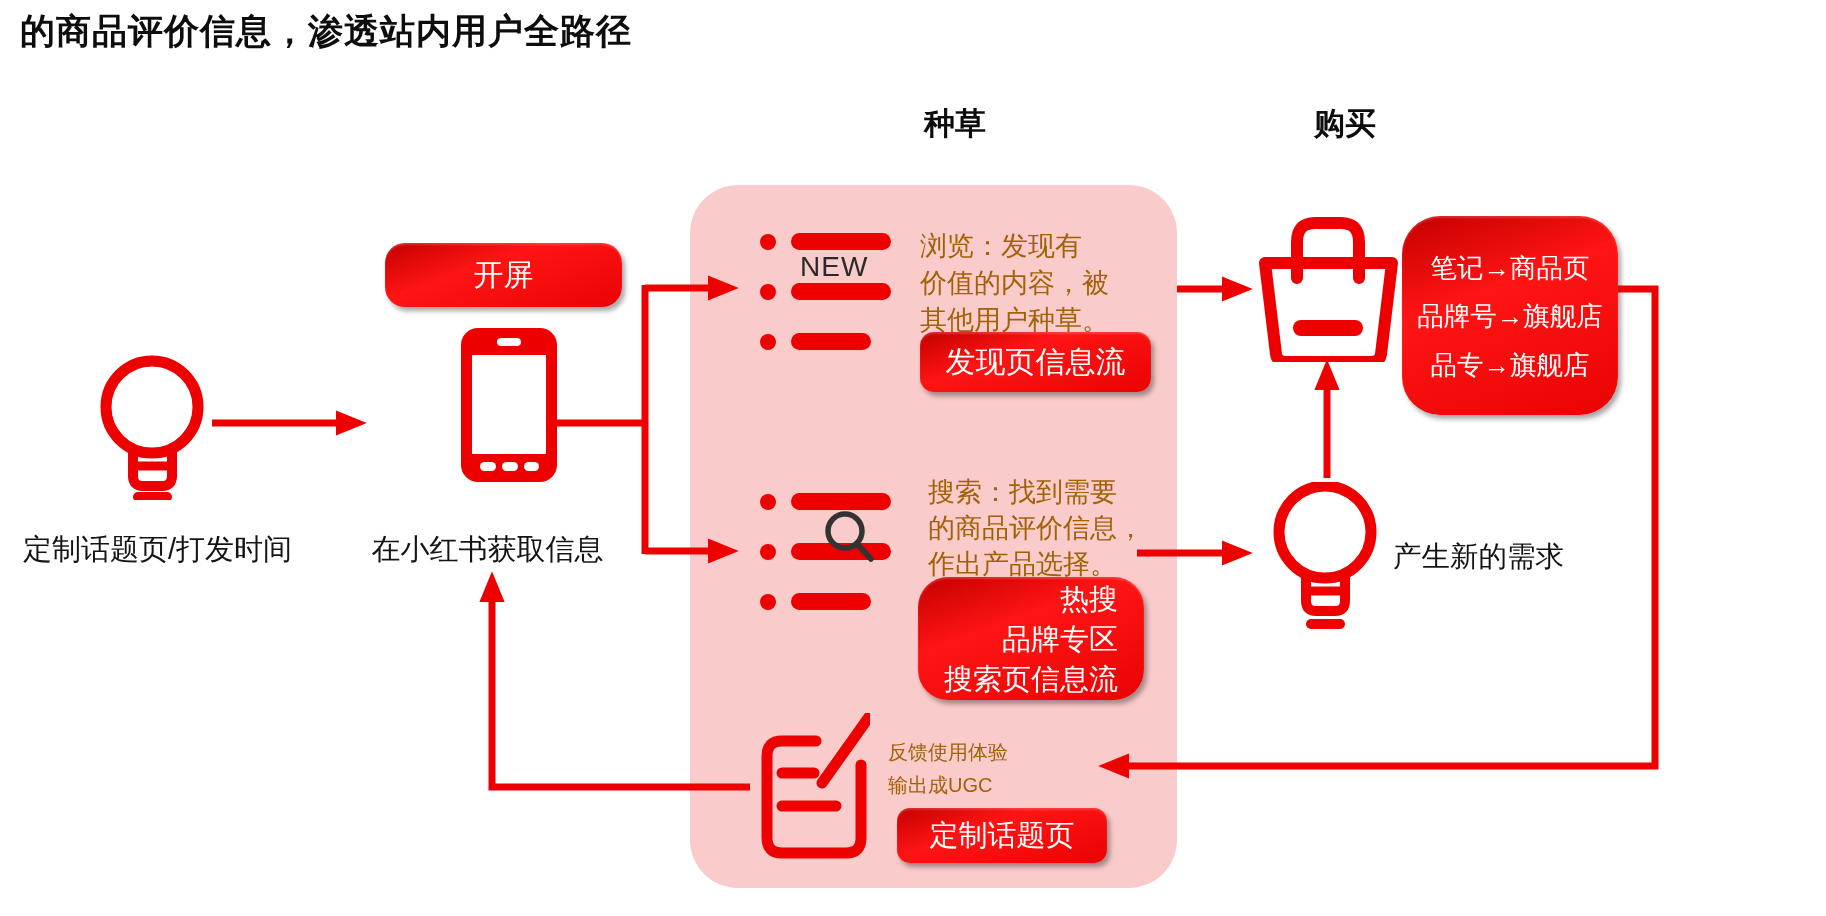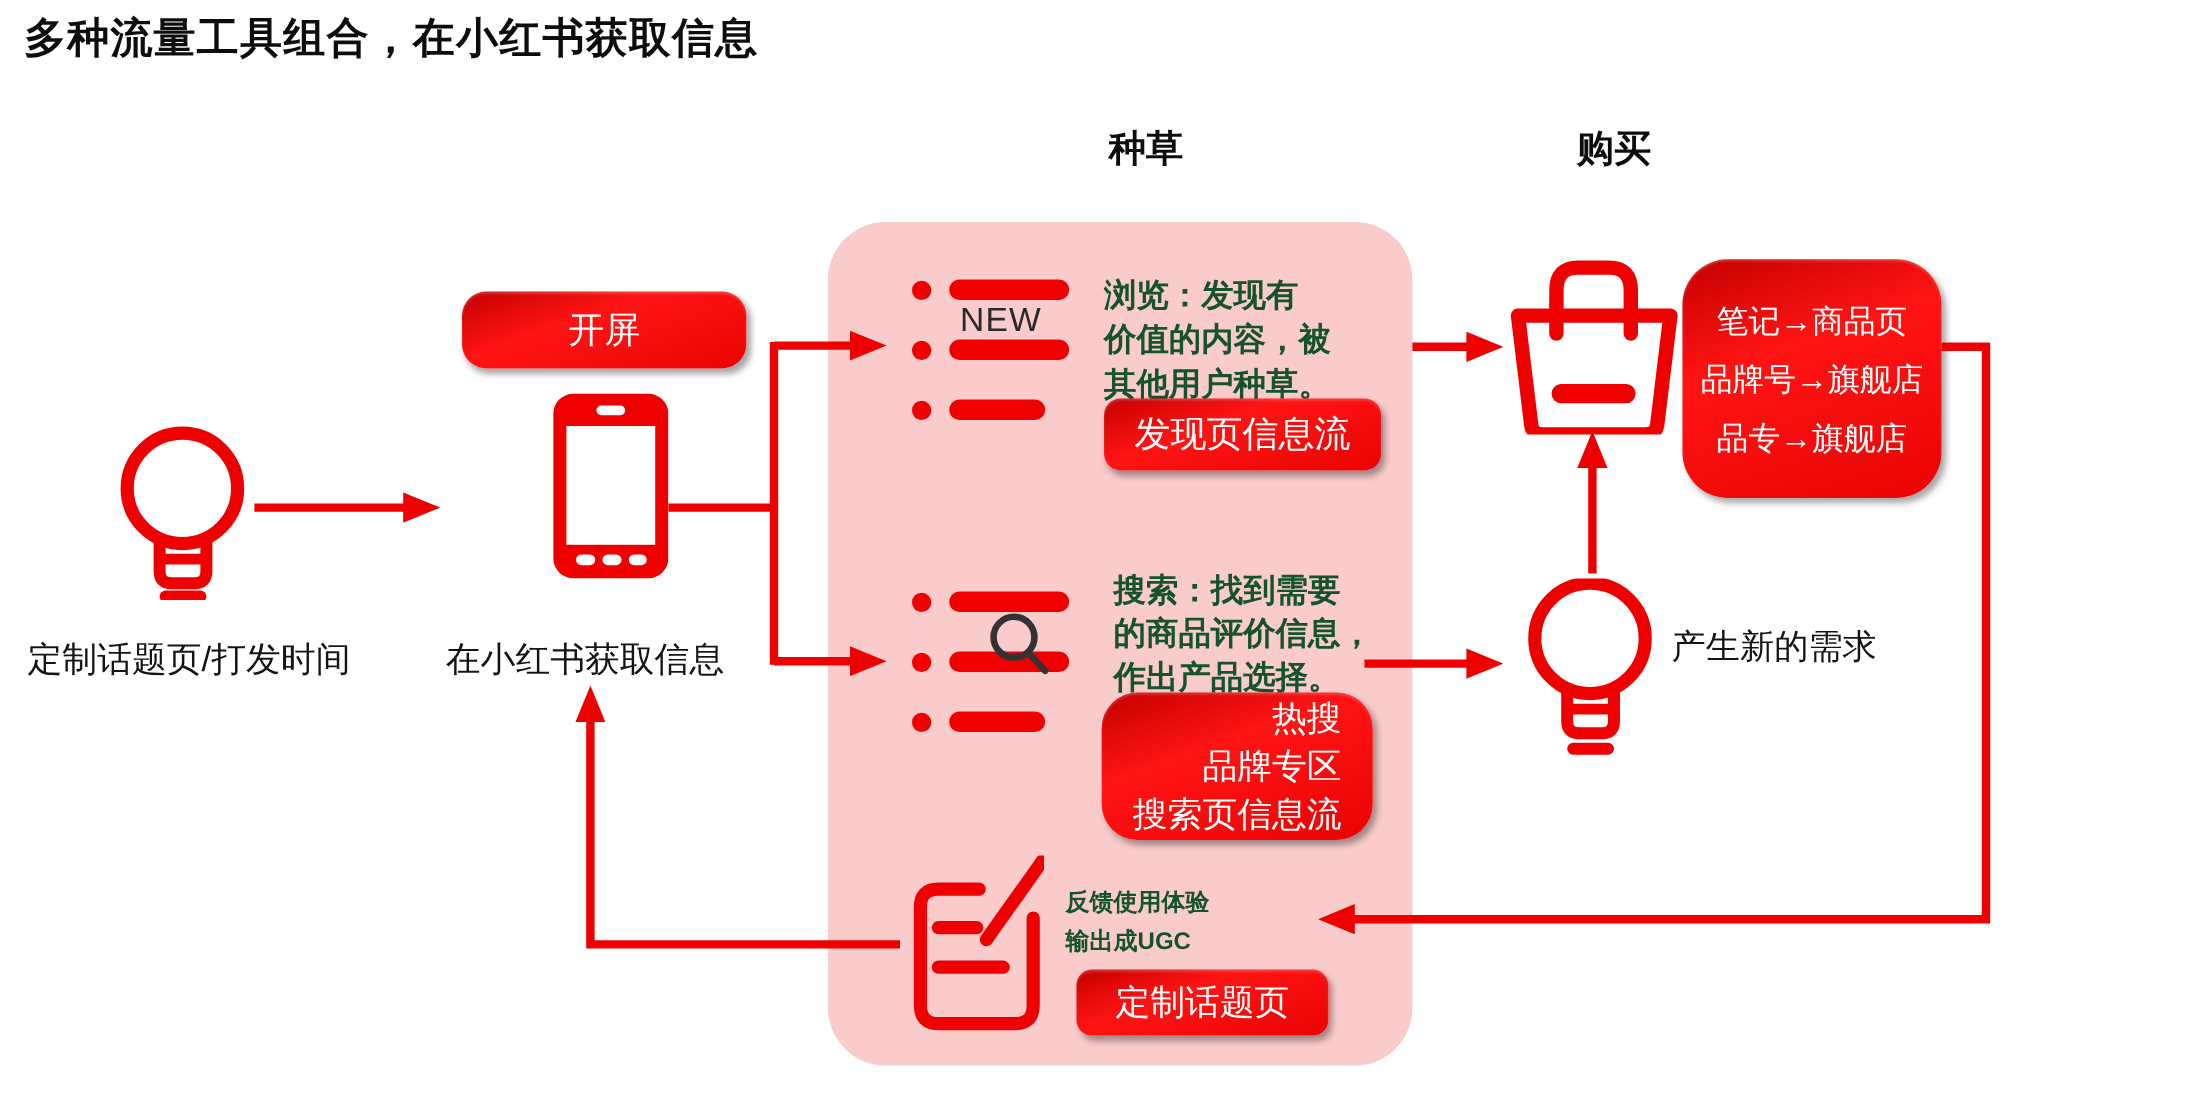--- a/index.html
+++ b/index.html
@@ -4,42 +4,42 @@
 <style>
   html,body{margin:0;padding:0;background:#fff;}
   #canvas{
     position:relative;width:1826px;height:916px;background:#ffffff;overflow:hidden;
     font-family:"Liberation Sans","DejaVu Sans",sans-serif;color:#111;
   }
   .abs{position:absolute;}
   .title{font-size:35px;font-weight:700;color:#0d0d0d;letter-spacing:1px;}
   .stage-header{font-size:31px;font-weight:700;color:#0d0d0d;text-align:center;}
   .caption{font-size:29px;color:#141414;text-align:center;white-space:nowrap;}
-  .desc{font-size:27px;color:#14532d;line-height:37px;white-space:pre-line;font-weight:bold;}
+  .desc{font-size:27px;color:#a16207;line-height:37px;white-space:pre-line;}
   .btn{
     display:flex;align-items:center;justify-content:center;text-align:center;
     color:#fff;background:linear-gradient(160deg,#c40000 0%,#ff1414 38%,#ea0303 100%);
     box-shadow:3px 4px 5px rgba(0,0,0,.35), inset 0 2px 2px rgba(255,255,255,.18);
     white-space:pre-line;
   }
   .panel{background:#facbcb;border-radius:48px;}
   .list-icon .row{display:flex;align-items:center;margin-bottom:33px;height:17px;}
   .list-icon .dot{width:16px;height:16px;border-radius:50%;background:#ee0000;margin-right:15px;flex:none;}
   .list-icon .bar{height:17px;border-radius:9px;background:#ee0000;flex:none;}
   .new-badge{font-size:28px;font-weight:400;color:#2a2a2a;letter-spacing:1px;}
   .small-label{font-size:27px;color:#141414;text-align:center;white-space:nowrap;margin-top:44px;}
   .box-line{display:block;text-align:center;}
   svg{display:block;}
 </style>
 </head>
 <body>
 
 <div id="canvas">
 
-  <div class="abs title" style="left:20px;top:8px;">多种流量工具组合，在小红书获取信息</div>
+  <div class="abs title" style="left:20px;top:8px;">的商品评价信息，渗透站内用户全路径</div>
 
   <div class="abs stage-header" style="left:860px;top:103px;width:190px;">种草</div>
   <div class="abs stage-header" style="left:1250px;top:103px;width:190px;">购买</div>
 
   <div class="abs panel" style="left:690px;top:185px;width:487px;height:703px;"></div>
 
   <svg class="abs" style="left:95px;top:350px;" width="115" height="150" viewBox="0 0 115 150">
     <circle cx="57" cy="57" r="46" fill="none" stroke="#ee0000" stroke-width="11"></circle>
     <path d="M38,99 L38,126 Q38,136 48,136 L67,136 Q77,136 77,126 L77,99" fill="none" stroke="#ee0000" stroke-width="10"></path>
     <line x1="36" y1="116" x2="79" y2="116" stroke="#ee0000" stroke-width="9"></line>
@@ -126,21 +126,21 @@
     <span class="box-line">品牌号→旗舰店</span>
     <span class="box-line">品专→旗舰店</span>
   </div>
 
   <svg class="abs" style="left:1268px;top:482px;" width="115" height="150" viewBox="0 0 115 150">
     <circle cx="57" cy="50" r="46" fill="none" stroke="#ee0000" stroke-width="11"></circle>
     <path d="M38,92 L38,119 Q38,129 48,129 L67,129 Q77,129 77,119 L77,92" fill="none" stroke="#ee0000" stroke-width="10"></path>
     <line x1="36" y1="109" x2="79" y2="109" stroke="#ee0000" stroke-width="9"></line>
     <line x1="43" y1="142" x2="72" y2="142" stroke="#ee0000" stroke-width="10" stroke-linecap="round"></line>
   </svg>
-  <div class="abs" style="left:1393px;top:520px;font-size:28.5px;color:#141414;white-space:nowrap;">产生新的需求</div>
+  <div class="abs" style="left:1393px;top:538px;font-size:28.5px;color:#141414;white-space:nowrap;">产生新的需求</div>
 
   <svg class="abs" style="left:0;top:0;pointer-events:none;" width="1826" height="916" viewBox="0 0 1826 916">
     <defs>
       <marker id="ah" orient="auto" markerWidth="4.4" markerHeight="3.6" refX="2" refY="1.8">
         <path d="M0,0 L4.4,1.8 L0,3.6 Z" fill="#ee0000"></path>
       </marker>
     </defs>
     <g stroke="#ee0000" stroke-width="7" fill="none">
       <line x1="212" y1="423" x2="350" y2="423" marker-end="url(#ah)"></line>
       <path d="M557,423 H645 M645,285 V554"></path>

